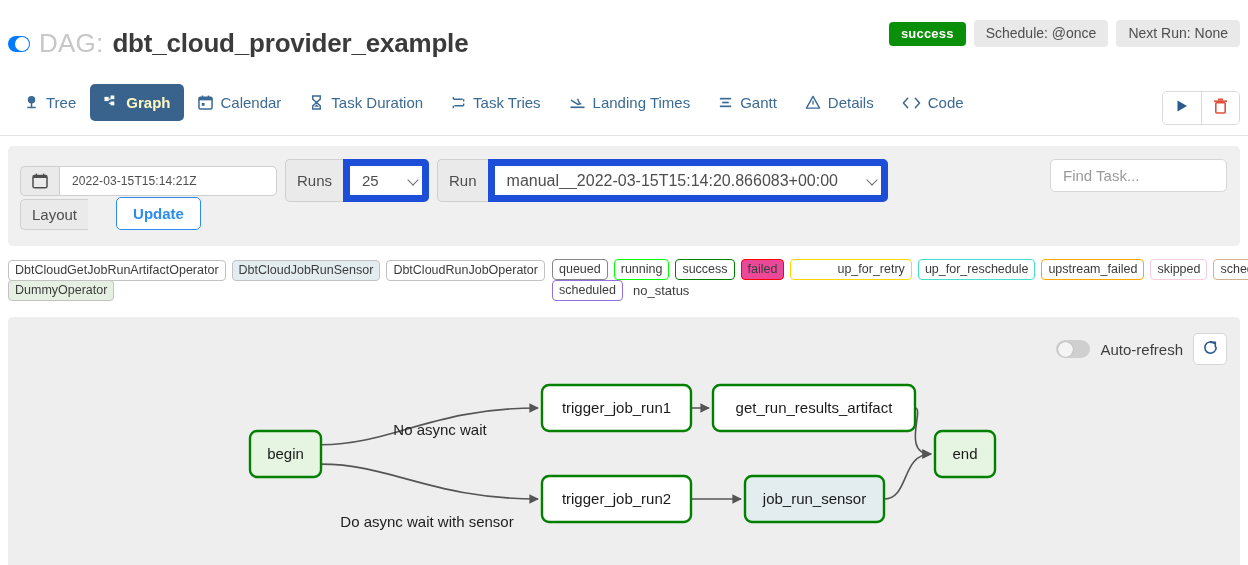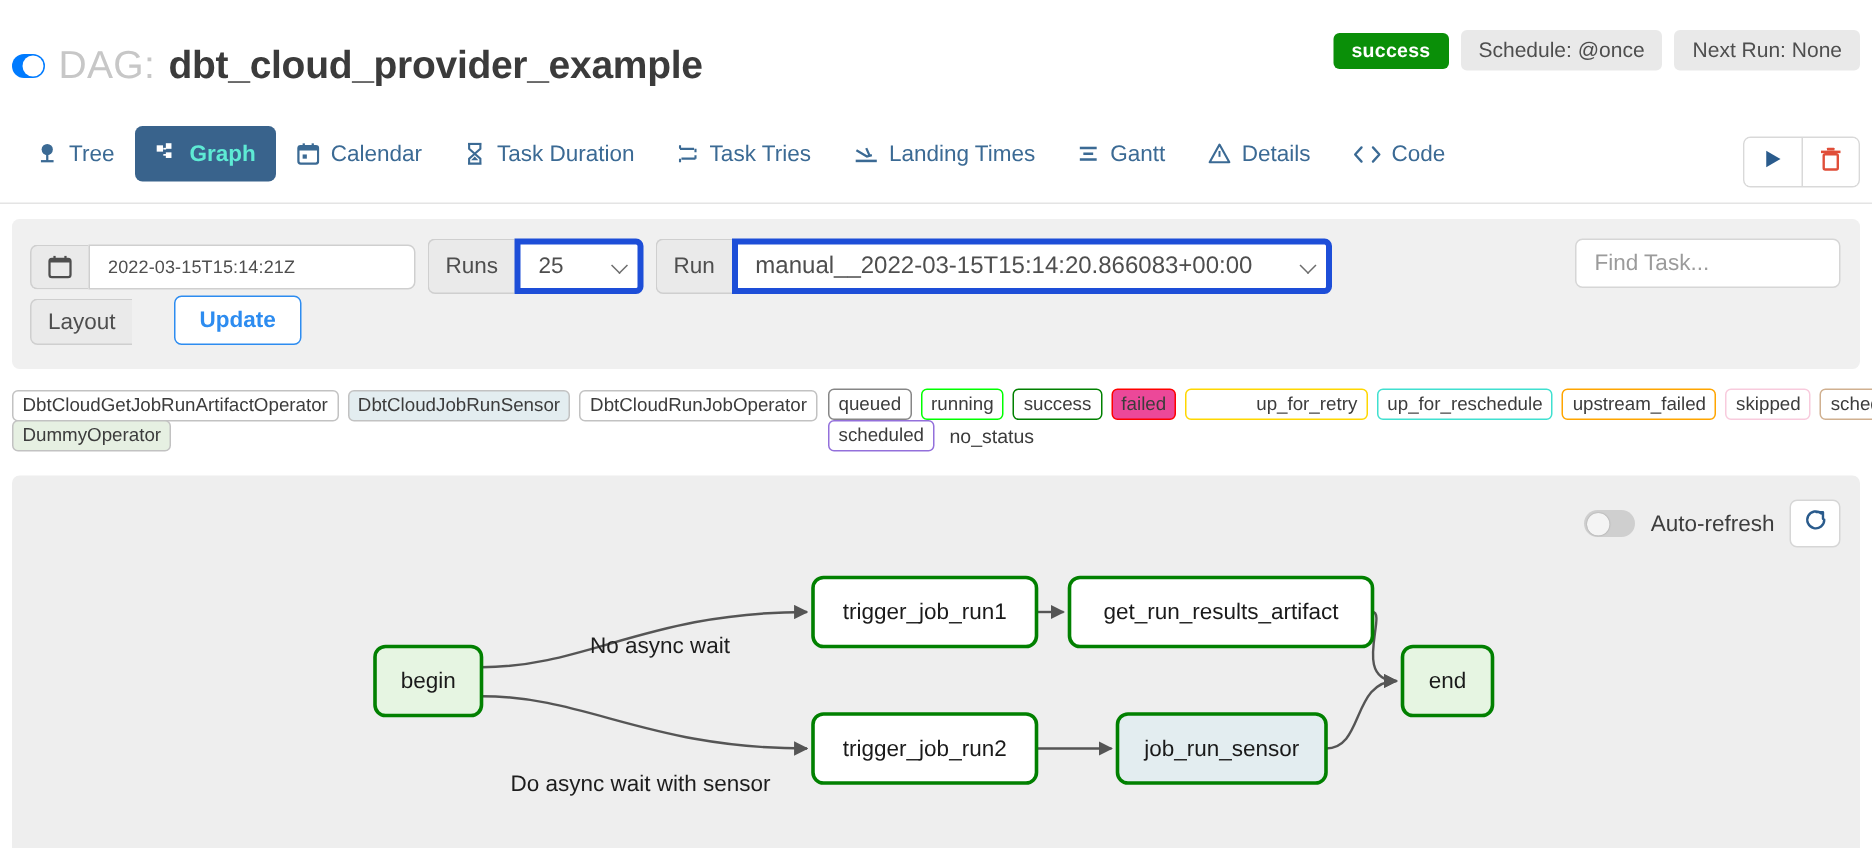--- a/index.html
+++ b/index.html
@@ -52,21 +52,21 @@
     position: absolute; left: 0; top: 78px; width: 1248px; height: 58px;
     border-bottom: 1px solid #e4e4e4;
   }
   .tabs { position: absolute; left: 10px; top: 6px; display: flex; align-items: center; }
   .tab {
     display: flex; align-items: center; gap: 7px;
     color: #3b6a94; font-size: 15px;
     padding: 10px 14px; border-radius: 5px; cursor: pointer;
     white-space: nowrap;
   }
-  .tab.active { background: #39638c; color: #5eead4; font-weight: bold; }
+  .tab.active { background: #39638c; color: #fef9c3; font-weight: bold; }
   .tab svg { display: block; }
   .actions {
     position: absolute; right: 8px; top: 13px;
     display: flex; border: 1px solid #d9d9d9; border-radius: 5px; overflow: hidden;
     background: #fff;
   }
   .act-btn {
     width: 38px; height: 32px; display: flex; align-items: center; justify-content: center;
     cursor: pointer; background: #fff;
   }
@@ -86,21 +86,21 @@
     font-size: 15px; padding: 6px 11px; display: flex; align-items: center;
   }
   .ig-addon.left  { border-radius: 5px 0 0 5px; border-right: none; }
   .ctl-text {
     background: #fff; border: 1px solid #cfcfcf; color: #4e4e4e;
     font-size: 12px; padding: 6px 12px; border-radius: 0 5px 5px 0;
     min-width: 218px; letter-spacing: .1px; font-family: "Liberation Sans", sans-serif;
   }
   .ctl-select {
     appearance: none; -webkit-appearance: none;
-    background: #fff; border: 4px solid #1d4ed8; color: #4e4e4e;
+    background: #fff; border: 7px solid #1d4ed8; color: #4e4e4e;
     font-size: 15px; padding: 6px 30px 6px 12px; border-radius: 0 5px 5px 0;
     font-family: "Liberation Sans", sans-serif; cursor: pointer;
   }
   .sel-wrap { position: relative; display: flex; }
   .sel-wrap::after {
     content: ""; position: absolute; right: 12px; top: 50%;
     width: 7px; height: 7px; margin-top: -5px;
     border-right: 1.6px solid #6d6d6d; border-bottom: 1.6px solid #6d6d6d;
     transform: rotate(45deg); pointer-events: none;
   }

